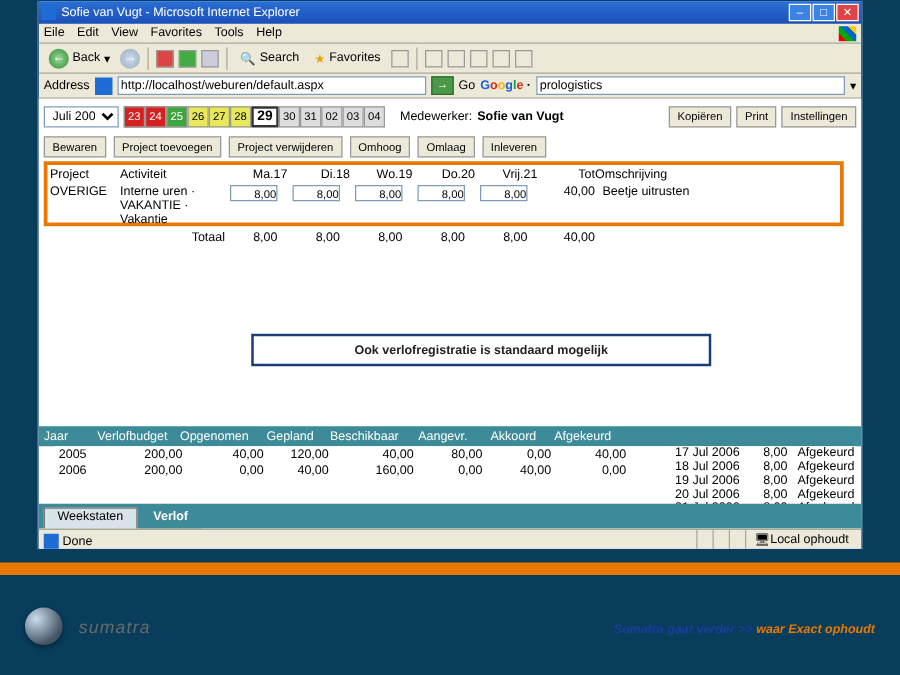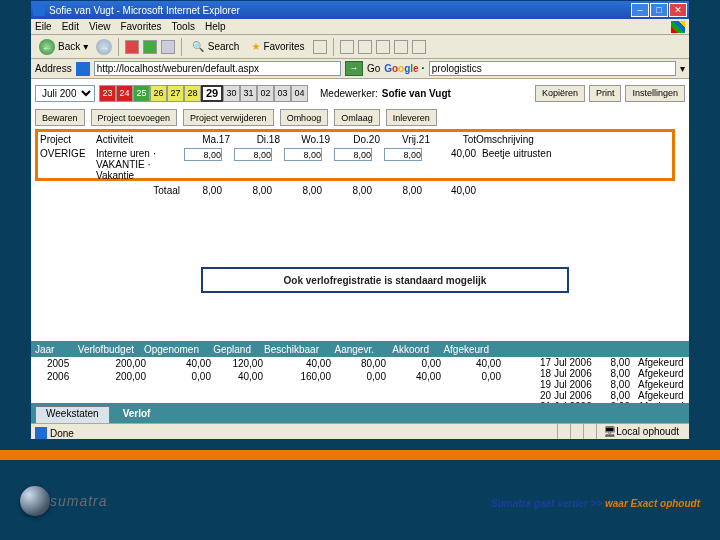--- a/index.html
+++ b/index.html
@@ -57,21 +57,21 @@
 .drow div{padding:0 4px}
 .tabs{position:absolute;bottom:0;left:0;height:20px;display:flex;align-items:flex-end;background:#3d8a99;width:100%;padding-left:4px}
 .tab{height:17px;padding:1px 10px;background:#d9e4ea;border:1px solid #777;border-bottom:none;margin-right:2px;font-size:10px}
 .tab.active{background:#3d8a99;color:#fff;font-weight:bold;border-color:#3d8a99}
 .statusbar{height:16px;background:#ece9d8;border-top:1px solid #aca899;display:flex;align-items:flex-end;font-size:9px;padding:0 4px;position:absolute;bottom:0;left:0;width:100%}
 .statusbar .sico{width:12px;height:12px;background:#1e6cd6;margin-right:3px}
 .statusbar .spacer{flex:1}
 .statusbar .pane{border-left:1px solid #aca899;padding:0 6px;height:100%;display:flex;align-items:center}
 .orange-strip{position:absolute;top:450px;left:0;width:720px;height:10px;background:#e87800}
 .footer{position:absolute;top:466px;left:0;width:720px;height:70px;display:flex;align-items:center;padding:0 20px}
-.logo{display:flex;align-items:center;gap:0}
+.logo{display:flex;align-items:center;gap:13px}
 .logo-ball{width:30px;height:30px;border-radius:50%;background:radial-gradient(circle at 30% 30%,#cde,#456 70%);box-shadow:0 2px 4px rgba(0,0,0,.4)}
 .logo-text{font-size:14px;font-style:italic;color:#6a6a6a;letter-spacing:1px}
 .tagline{margin-left:auto;font-size:15px;font-weight:bold;font-style:italic}
 .tagline .a{color:#1a3d9e}
 .tagline .b{color:#e87800}
 </style>
 </head>
 <body>
 
 <div class="slide">

